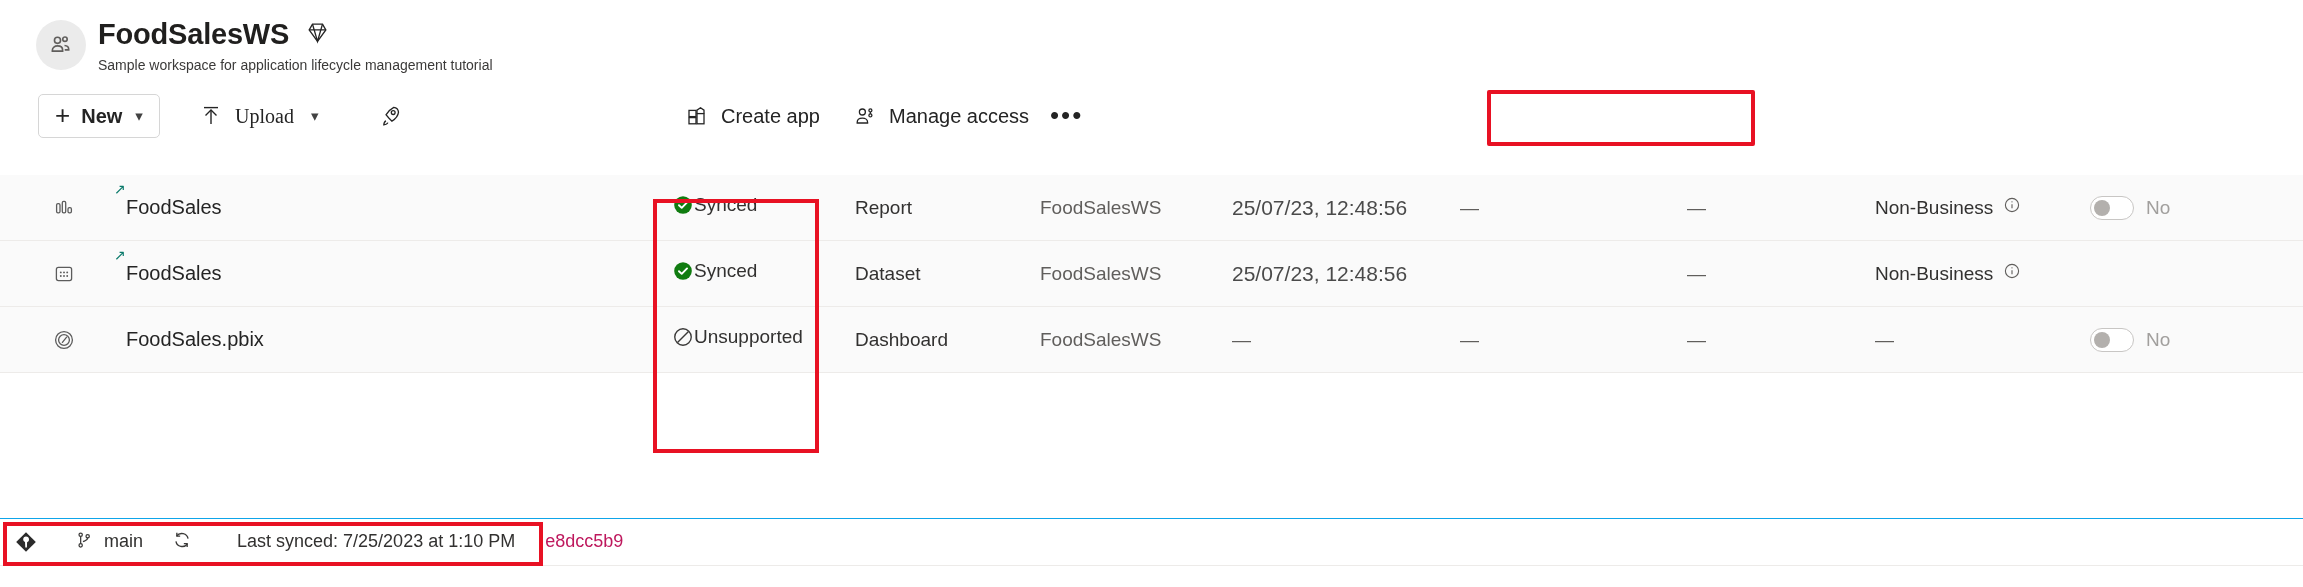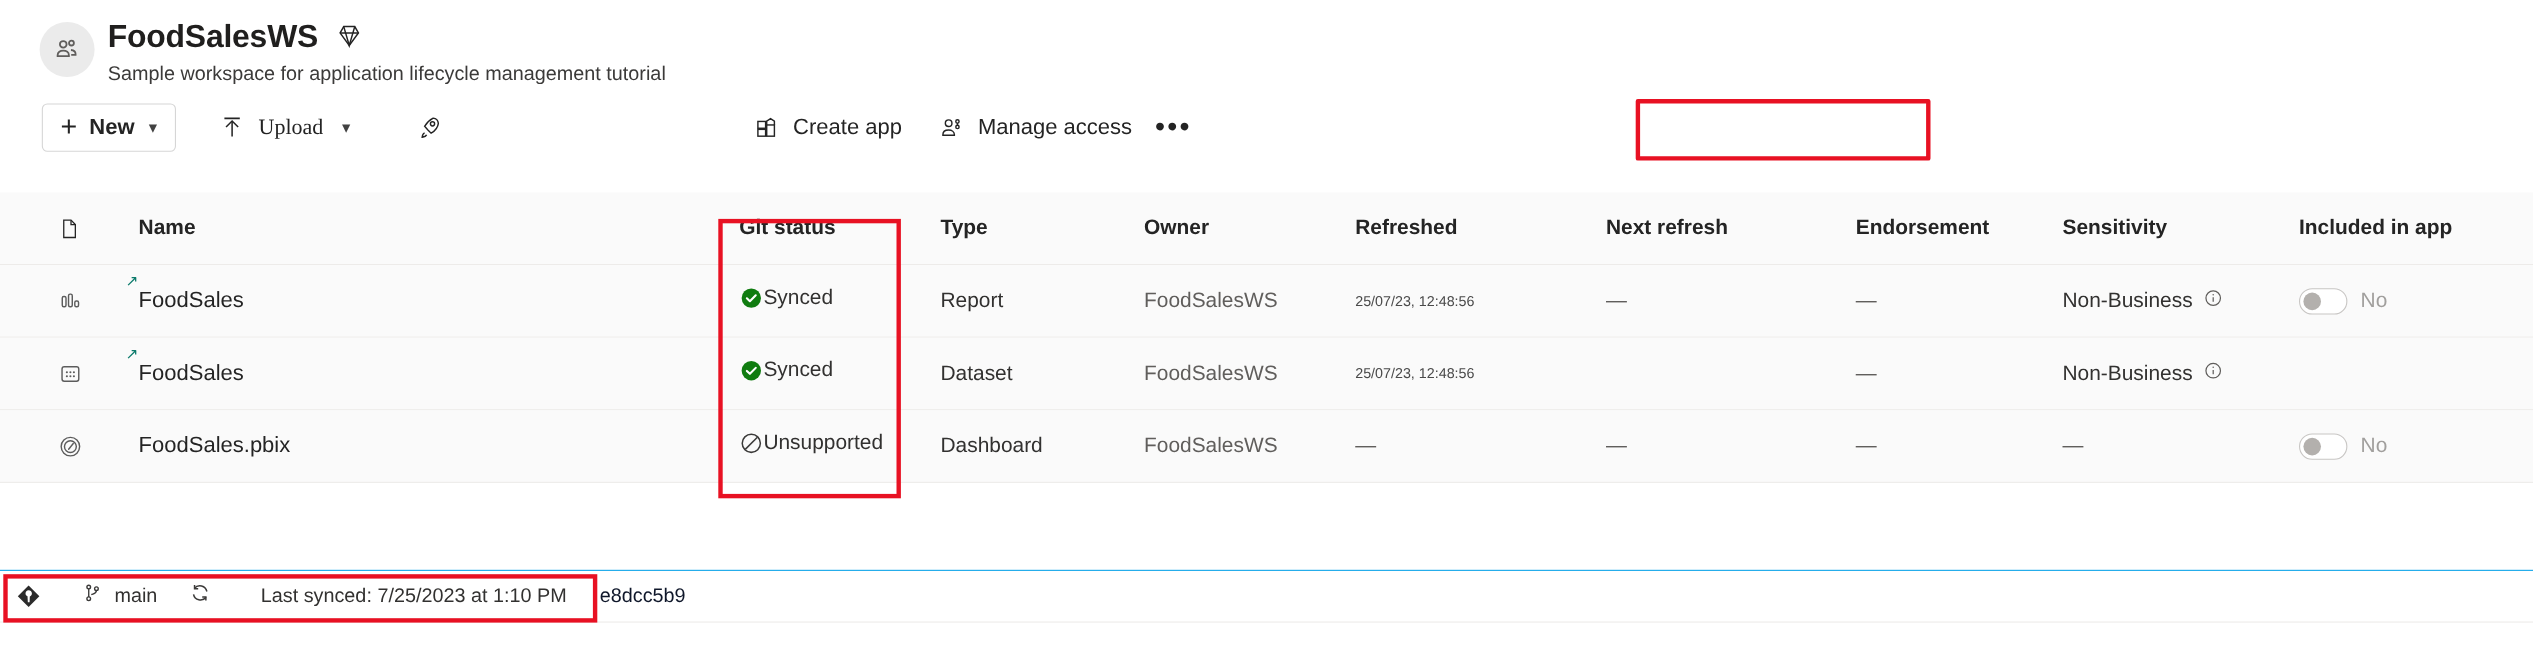--- a/index.html
+++ b/index.html
@@ -13,21 +13,21 @@
   .page { position: relative; width: 2303px; height: 587px; background:#fff; }
 
   
   .header { position:absolute; left:0; top:0; width:100%; height:92px; background:#fff; }
   .ws-avatar {
     position:absolute; left:36px; top:20px; width:50px; height:50px;
     border-radius:50%; background:#ebebeb; display:flex; align-items:center; justify-content:center;
   }
   .ws-title-row { position:absolute; left:98px; top:18px; display:flex; align-items:center; gap:16px; }
   .ws-title { font-size:29px; font-weight:600; color:#201f1e; letter-spacing:-0.2px; }
-  .ws-subtitle { position:absolute; left:98px; top:57px; font-size:18px; color:#3b3a39; }
+  .ws-subtitle { position:absolute; left:98px; top:57px; font-size:14px; color:#3b3a39; }
 
   
   .cmdbar { position:absolute; left:0; top:88px; width:100%; height:58px; }
   .btn-new {
     position:absolute; left:38px; top:6px; height:44px; padding:0 16px;
     border:1px solid #d6d6d6; border-radius:5px; background:#fff;
     display:flex; align-items:center; gap:11px; cursor:pointer;
   }
   .btn-new .plus { font-size:26px; font-weight:300; color:#242424; line-height:1; margin-top:-2px;}
   .btn-new .lbl { font-size:20px; font-weight:700; color:#242424; }
@@ -105,21 +105,21 @@
   .c-owner { position:absolute; left:1040px; width:200px; }
   .c-refr  { position:absolute; left:1232px; width:220px; }
   .c-next  { position:absolute; left:1460px; width:200px; }
   .c-endo  { position:absolute; left:1687px; width:180px; }
   .c-sens  { position:absolute; left:1875px; width:200px; }
   .c-inapp { position:absolute; left:2090px; width:200px; }
 
   .muted { color:#605e5c; }
   .dash { color:#605e5c; font-size:19px;}
   .owner-txt { color:#605e5c; font-size:19px;}
-  .refr-txt { color:#4a4a4a; font-size:13px;}
+  .refr-txt { color:#4a4a4a; font-size:21px;}
 
   .name-wrap { position:relative; display:flex; align-items:center; cursor:pointer;}
   .name-txt { font-size:20px; color:#242424; }
   .promoted {
     position:absolute; left:-12px; top:-14px; font-size:14px; color:#0b7a6b; line-height:1;
   }
 
   .git-cell { display:flex; align-items:flex-start; }
   .git-lbl { font-size:19px; color:#323130; }
 
@@ -143,21 +143,21 @@
   }
 
   
   .statusbar {
     position:absolute; left:0; bottom:23px; width:100%; height:46px;
     border-top:1px solid #0ea5e9; background:#fff;
     display:flex; align-items:center; padding-left:14px; gap:0;
   }
   .sb-item { display:flex; align-items:center; gap:10px; }
   .sb-txt { font-size:18px; color:#323130; white-space:nowrap;}
-  .sb-hash { font-size:18px; color:#0f172a; white-space:nowrap;}
+  .sb-hash { font-size:18px; color:#be185d; white-space:nowrap;}
   .status-highlight {
     position:absolute; left:3px; bottom:21px; width:540px; height:44px;
     border:4px solid #e81123; pointer-events:none; z-index:7;
   }
   .bottom-strip { position:absolute; left:0; bottom:0; width:100%; height:22px; background:#fff; border-top:1px solid #edebe9;}
 </style>
 </head>
 <body>
 
 <div class="page">
@@ -290,37 +290,20 @@
           <circle cx="17.4" cy="7" r="2.1"></circle>
           <circle cx="17.4" cy="17" r="2.1"></circle>
           <path d="M7.7 11.1 15.4 7.8M7.7 12.9l7.7 3.3"></path>
         </svg>
       </span>
     </div>
   </div>
 
   <div class="table">
 
-    <div class="row header-row">
-      <div class="cell c-icon">
-        <svg width="22" height="24" viewBox="0 0 24 24" fill="none" stroke="#242424" stroke-width="1.3">
-          <path d="M6.5 3.4h7.2L18 7.8v12.8H6.5z"></path>
-            <path d="M13.7 3.4v4.4H18"></path>
-        </svg>
-      </div>
-      <div class="cell c-name">Name</div>
-      <div class="cell c-git">Git status</div>
-      <div class="cell c-type">Type</div>
-      <div class="cell c-owner">Owner</div>
-      <div class="cell c-refr">Refreshed</div>
-      <div class="cell c-next">Next refresh</div>
-      <div class="cell c-endo">Endorsement</div>
-      <div class="cell c-sens">Sensitivity</div>
-      <div class="cell c-inapp">Included in app</div>
-    </div>
 
     <div class="row">
       <div class="cell c-icon">
         <svg width="24" height="24" viewBox="0 0 24 24" fill="none" stroke="#5c5c5c" stroke-width="1.3">
           <rect x="4.6" y="7.6" width="3.4" height="9.2" rx="1.4"></rect>
           <rect x="10.3" y="5.4" width="3.4" height="11.4" rx="1.4"></rect>
           <rect x="16" y="11.6" width="3.4" height="5.2" rx="1.4"></rect>
         </svg>
       </div>
       <div class="cell c-name">

